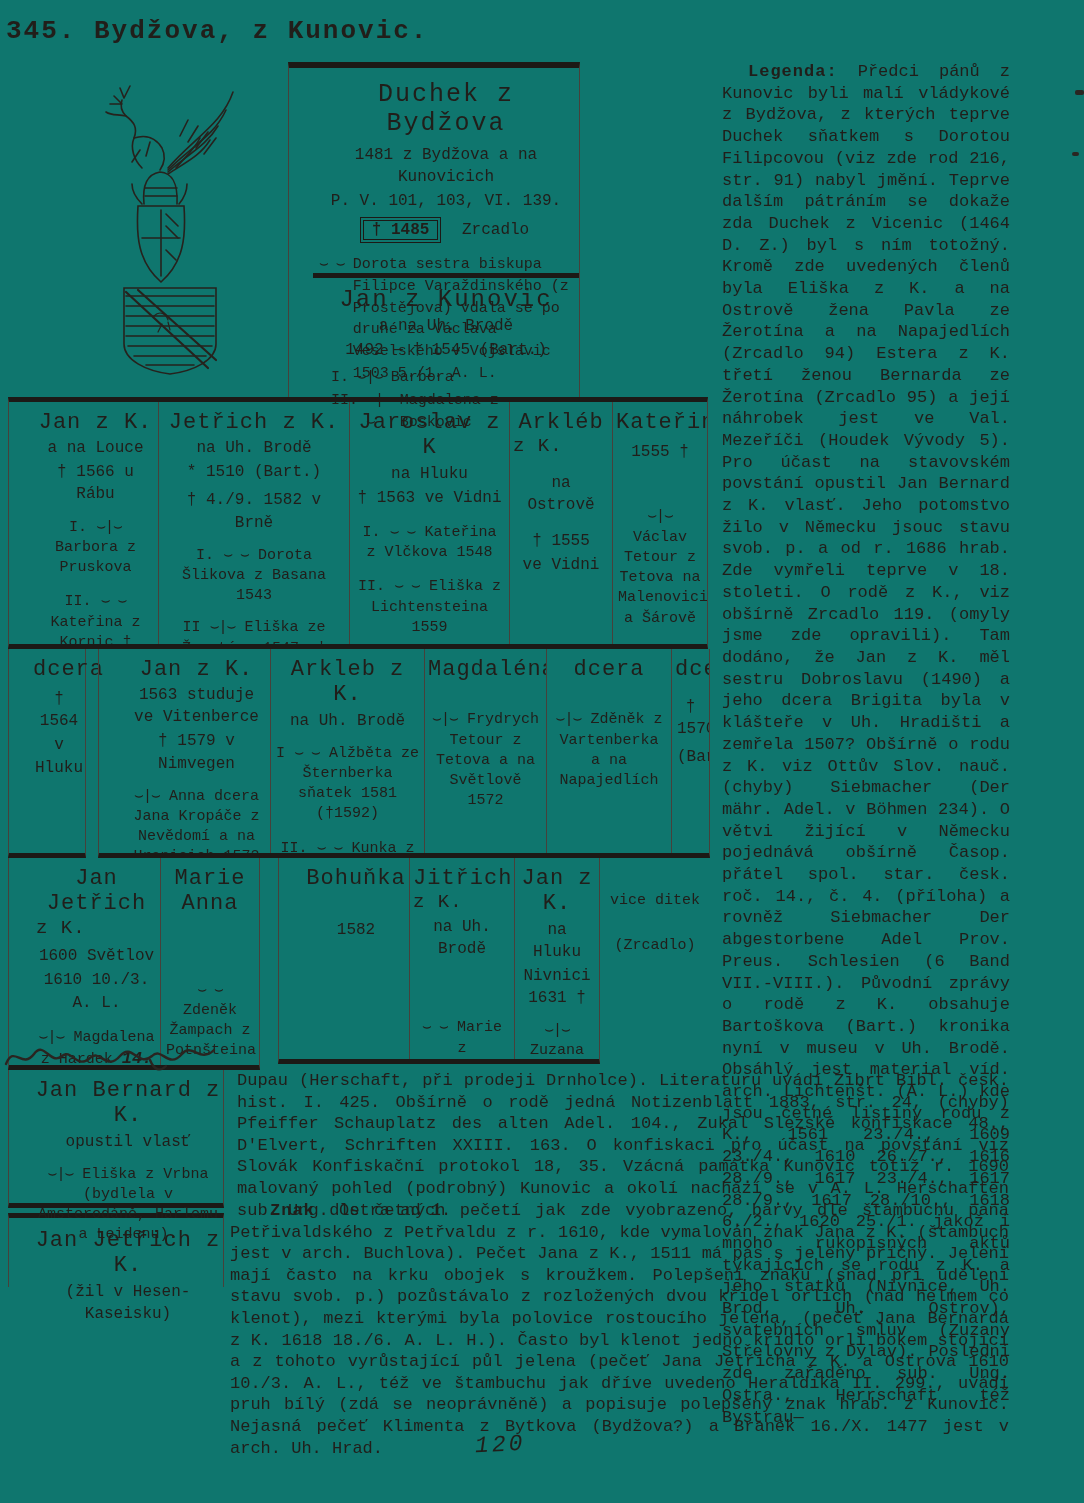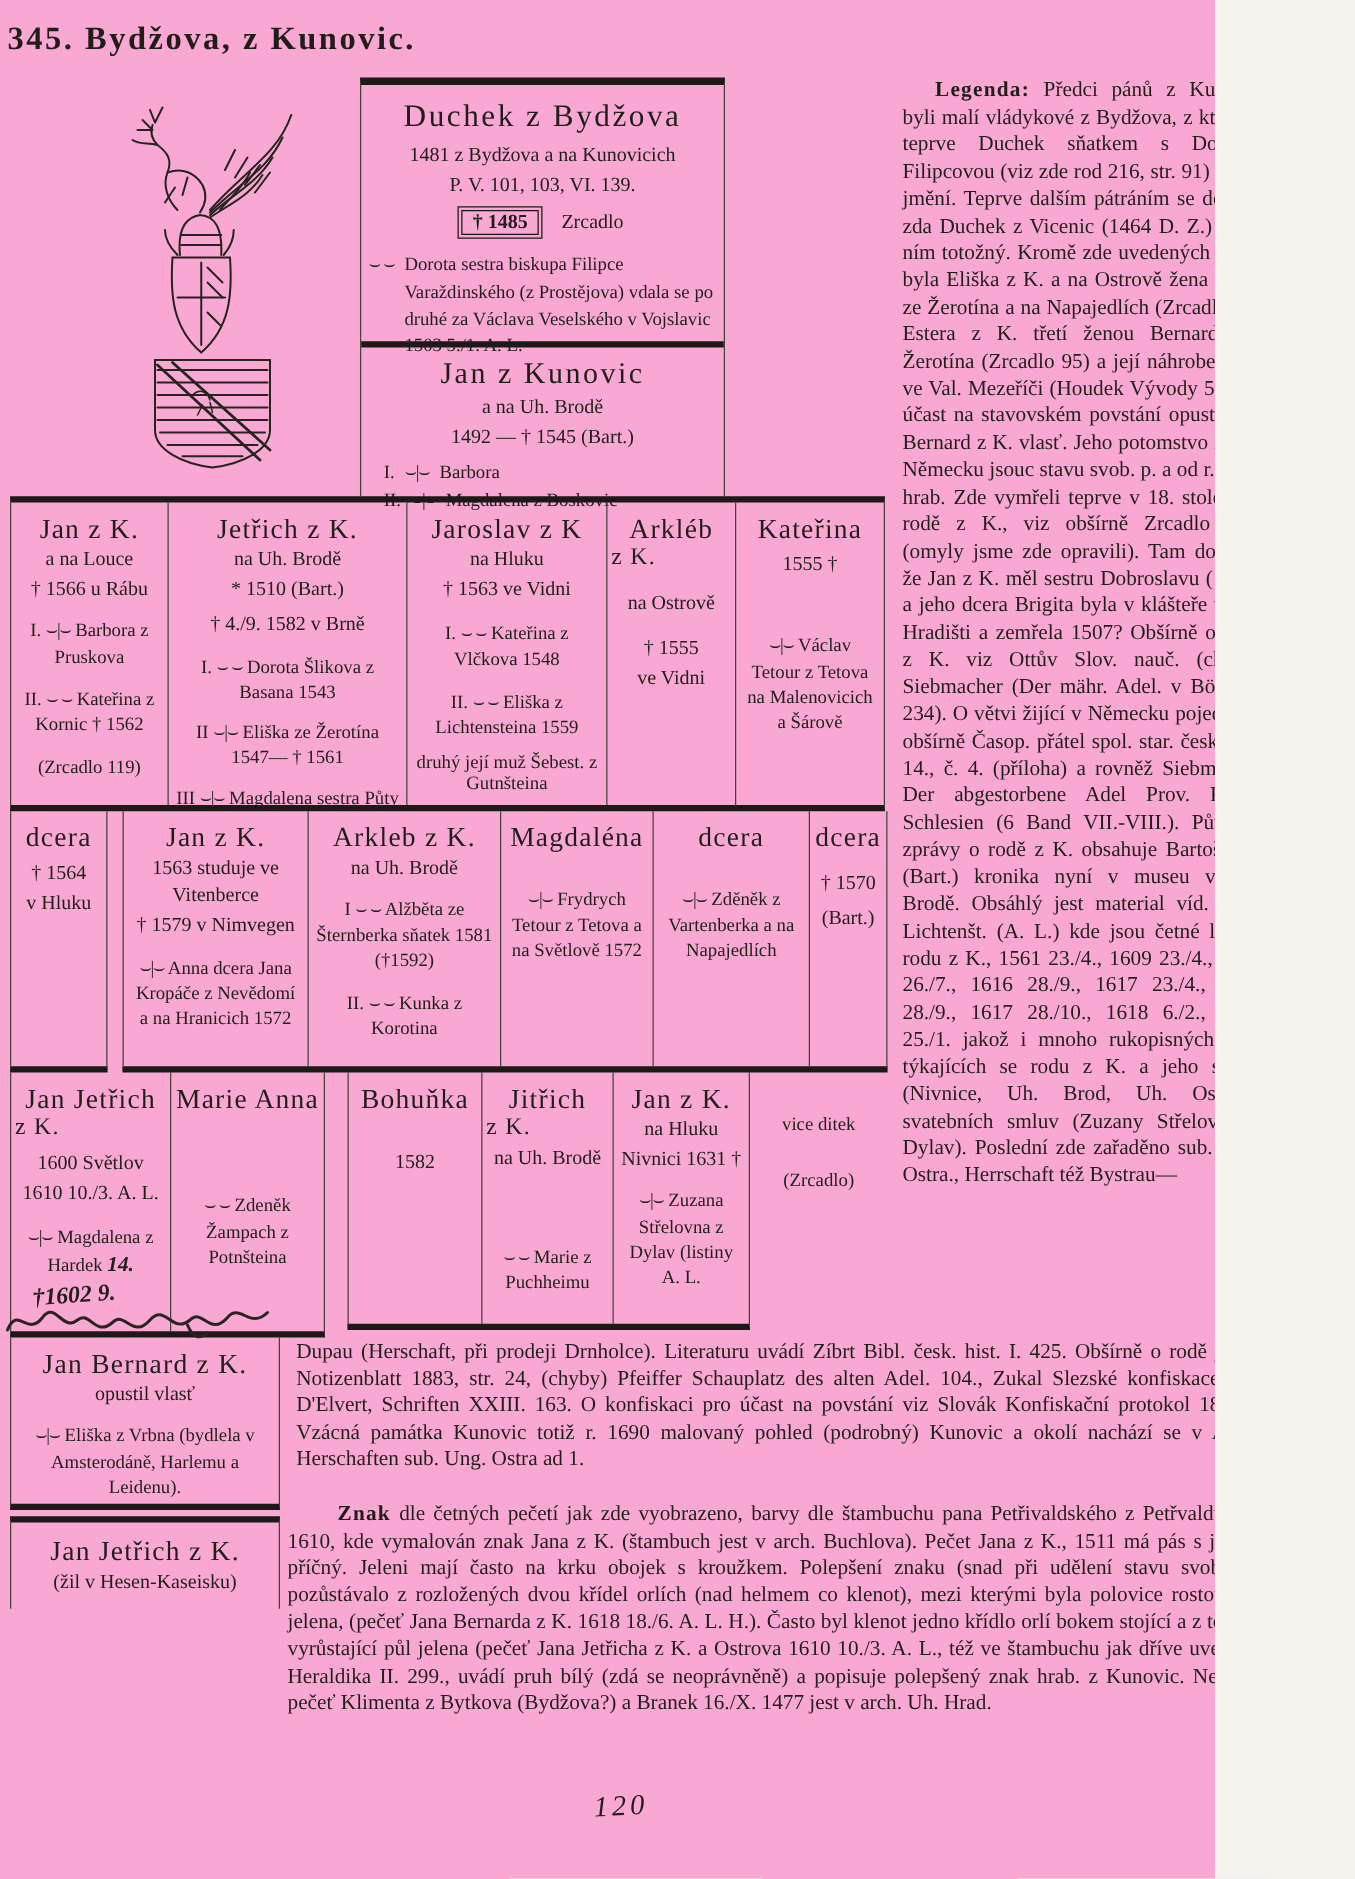--- a/index.html
+++ b/index.html
@@ -1,22 +1,22 @@
 <!DOCTYPE html>
 <html><head>
 <meta charset="utf-8">
 <style>
   html,body{margin:0;padding:0;background:#f5f3ee;}
-  .page{position:relative;width:972px;height:1503px;background:#f9a8d4;
-        font-family:Liberation Serif, serif;color:#211e1a;overflow:hidden;}
+  .page{position:relative;width:1084px;height:1503px;background:#0f766e;
+        font-family:Liberation Mono, monospace;color:#211e1a;overflow:hidden;}
   .abs{position:absolute;}
   
   #heading{left:6px;top:16px;font-size:26px;font-weight:bold;letter-spacing:2px;}
   
-  .gwrap{position:absolute;box-sizing:border-box;border-left:1.5px solid #46413b;border-right:1.5px solid #46413b;}
+  .gwrap{position:absolute;box-sizing:border-box;border-left:1.5px solid #46413b;border-right:1.5px solid #46413b;padding-left:24px;}
   .hb{border-bottom:5px solid #1c1916;}
   .flexrow{display:flex;align-items:stretch;}
   .gcol{box-sizing:border-box;border-right:1.5px solid #46413b;overflow:hidden;padding:0 3px;}
   .gcol:last-child{border-right:none;}
   .bt{font-size:22px;text-align:center;letter-spacing:1px;margin-top:8px;line-height:1.15;}
   .bt2{font-size:19px;text-align:left;letter-spacing:1px;line-height:1.2;}
   .bl{font-size:16px;text-align:center;line-height:1.38;margin-top:2px;padding:0 2px;}
   .mrow{font-size:15px;text-align:center;line-height:1.35;margin-top:12px;padding:0 2px;}
   .msym{letter-spacing:-1px;}
   .note{font-size:15px;text-align:center;margin-top:16px;}

